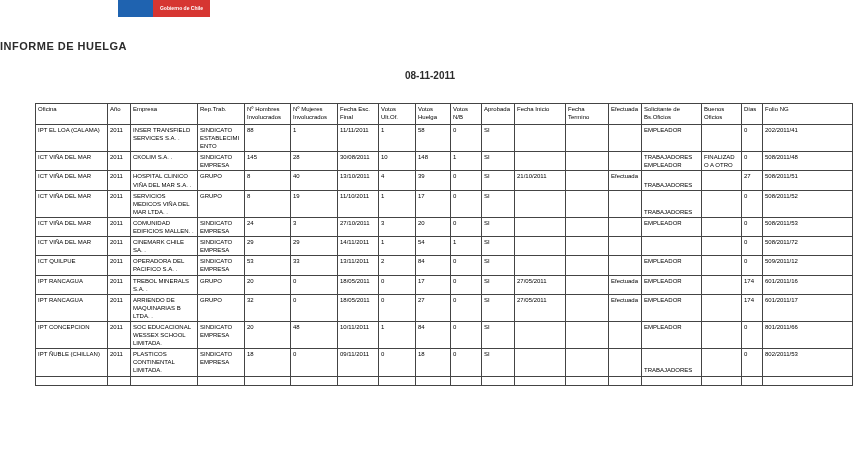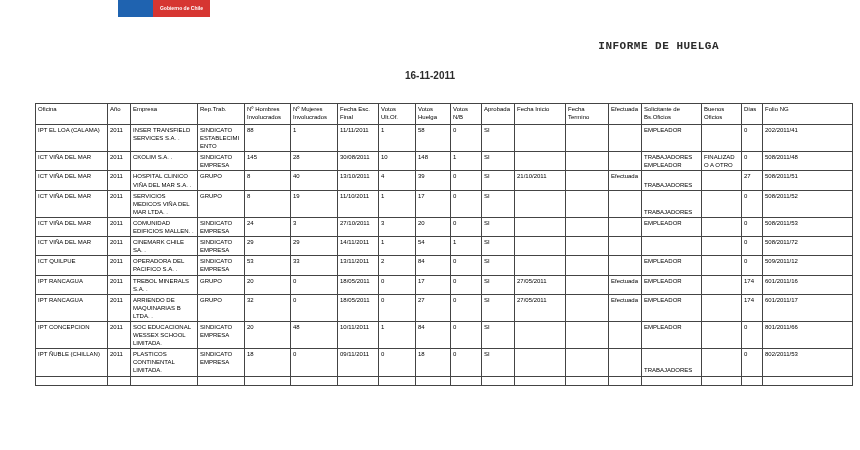--- a/index.html
+++ b/index.html
@@ -7,22 +7,22 @@
     width:860px;height:450px;overflow:hidden;
     background:#ffffff;position:relative;
     font-family:"Liberation Sans","DejaVu Sans",sans-serif;
     color:#111;
   }
   .logo{position:absolute;left:118px;top:0;display:flex;height:17px;}
   .logo .blue{width:35px;height:17px;background:#1f63b0;}
   .logo .red{width:57px;height:17px;background:#d63632;display:flex;align-items:center;justify-content:center;}
   .logo .red span{color:#fff;font-size:5px;font-weight:bold;white-space:nowrap;line-height:1;}
   .doc-title{
-    position:absolute;top:40px;left:0;width:719px;text-align:right;
-    font-size:11px;font-weight:bold;color:#2b2b2b;letter-spacing:0.5px;font-family:Liberation Mono, monospace;
+    position:absolute;top:40px;left:0;width:719px;text-align:left;
+    font-size:11px;font-weight:bold;color:#2b2b2b;letter-spacing:0.5px;
   }
   .doc-date{
     position:absolute;top:70px;left:0;width:860px;text-align:center;
     font-size:10px;font-weight:bold;color:#2b2b2b;
   }
   table.report{
     position:absolute;left:35px;top:103px;width:817px;
     border-collapse:collapse;table-layout:fixed;
     font-size:6px;line-height:1.35;color:#000;
   }
@@ -43,21 +43,21 @@
 <body>
 
 <div class="logo">
   <div class="blue"></div>
   <div class="red">
     <span>Gobierno de Chile</span>
   </div>
 </div>
 
 <div class="doc-title">INFORME DE HUELGA</div>
-<div class="doc-date">16-11-2011</div>
+<div class="doc-date">08-11-2011</div>
 
 <table class="report">
   <colgroup>
     <col style="width:72px">
       <col style="width:23px">
       <col style="width:67px">
       <col style="width:47px">
     <col style="width:46px">
       <col style="width:47px">
       <col style="width:41px">

